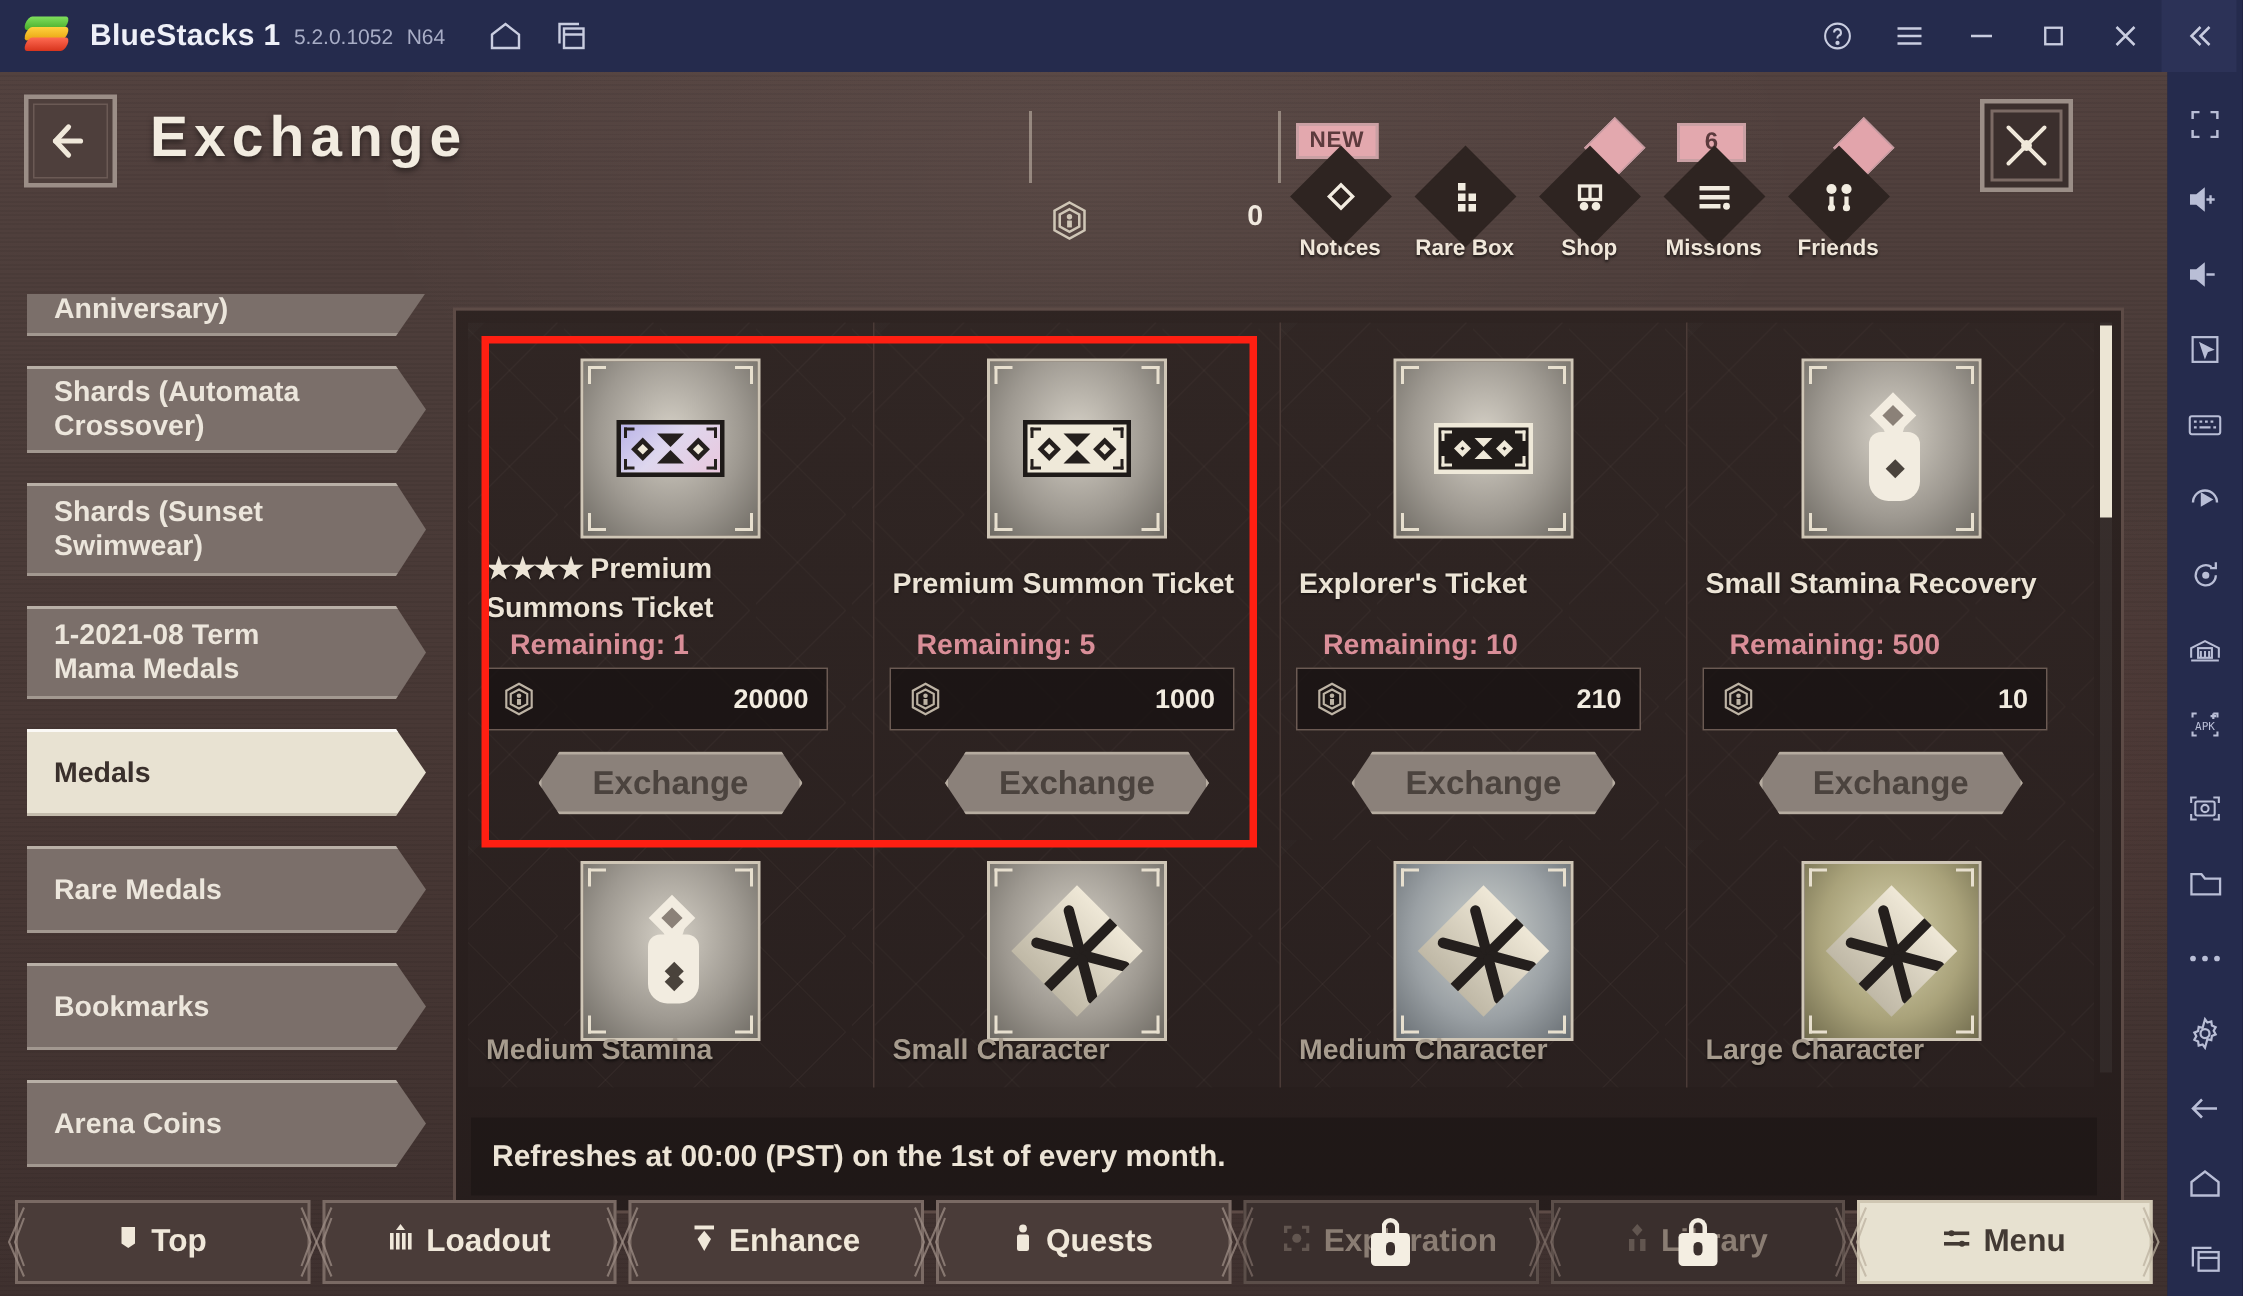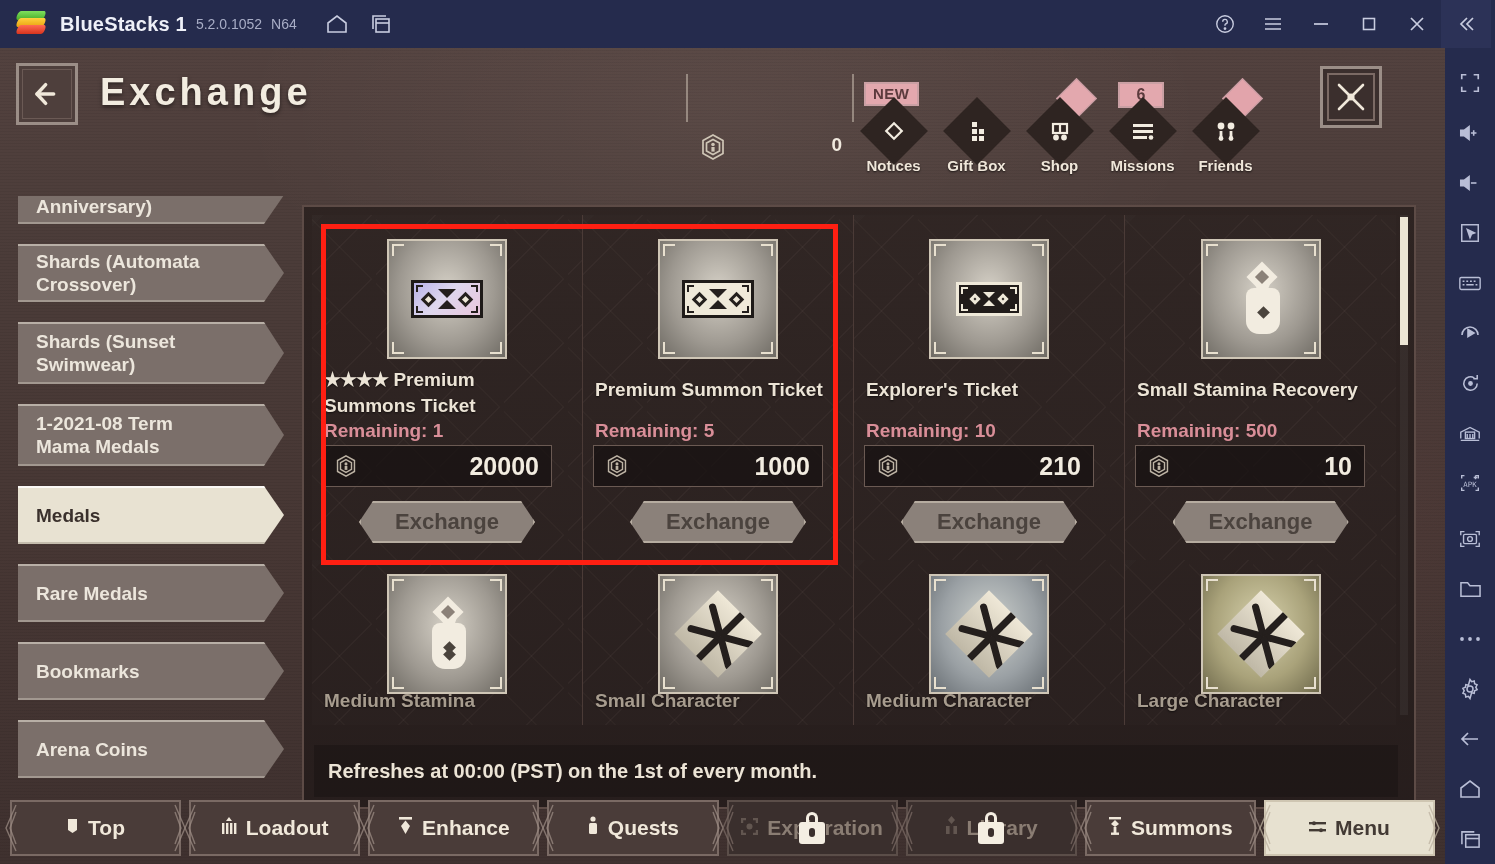--- a/index.html
+++ b/index.html
@@ -206,29 +206,29 @@
   .swirl .bl{ position:absolute; left:50%; top:50%; width:7px; height:34px; background:#241f1d;
      transform-origin:50% 0%; border-radius:4px; }
 
   .it-name{
     position:absolute; left:12px; top:152px; width:247px;
     color:#ece4d6; font-size:19px; font-weight:bold; line-height:26px;
     text-shadow:0 1px 2px rgba(0,0,0,.6);
   }
   .it-name .stars{ letter-spacing:-1px; }
   .it-rem{
-    position:absolute; left:12px; top:205px;
+    position:absolute; left:28px; top:205px;
     color:#d98e98; font-size:19px; font-weight:bold;text-align:center;
   }
   .cost{
     position:absolute; left:10px; top:230px; width:230px; height:42px;
     background:rgba(22,17,16,.72); border:1px solid #6b5a53;
     display:flex; align-items:center; padding:0 12px;
   }
-  .cost .amt{ margin-left:auto; color:#f2ece0; font-size:25px; font-weight:bold; }
+  .cost .amt{ margin-left:auto; color:#f2ece0; font-size:18px; font-weight:bold; }
   .exbtn{
     position:absolute; left:50%; transform:translateX(-50%); top:286px;
     width:176px; height:42px; background:#8b817a; border:2px solid #b6aca0;
     color:#4b433e; font-size:22px; font-weight:bold;
     display:flex; align-items:center; justify-content:center;
     clip-path:polygon(14px 0, 162px 0, 176px 50%, 162px 100%, 14px 100%, 0 50%);
   }
   .it-name2{
     position:absolute; left:12px; top:130px; width:247px;
     color:#a79c8e; font-size:19px; font-weight:bold;
@@ -379,21 +379,21 @@
         <div class="hbtn">
           <div class="dia">
             <svg width="24" height="24" viewBox="0 0 24 24" fill="#f2ece0">
               <rect x="7" y="3" width="5" height="5"></rect>
                 <rect x="7" y="10" width="5" height="5"></rect>
               <rect x="14" y="10" width="5" height="5"></rect>
                 <rect x="7" y="17" width="5" height="5"></rect>
               <rect x="14" y="17" width="5" height="5"></rect>
               </svg>
           </div>
-          <div class="lbl">Gift Box</div>
+          <div class="lbl">Rare Box</div>
         </div>
 
         <div class="hbtn">
           <div class="badge-dot"></div>
           <div class="dia">
             <svg width="24" height="22" viewBox="0 0 24 22" fill="none" stroke="#f2ece0" stroke-width="2.2">
               <rect x="5" y="4" width="14" height="9"></rect>
                 <path d="M12 4v9"></path>
               <circle cx="8" cy="17.5" r="1.8" fill="#f2ece0"></circle>
                 <circle cx="16" cy="17.5" r="1.8" fill="#f2ece0"></circle>
@@ -781,35 +781,20 @@
               <path d="M6.5 0 L10 4 L6.5 8 L3 4z"></path>
               <path d="M1 10h3.6v8H1z"></path>
               <path d="M8.4 10H12v8H8.4z"></path>
             </svg></span>
         <span>Library</span>
         <span class="lock">
             <span class="sh"></span>
             <span class="bd"></span>
           </span>
       </div>
-      <div class="nbtn">
-        <svg class="brkt l" viewBox="0 0 13 48" stroke="#9c8c84" stroke-width="1.4" fill="none">
-            <path d="M12 1 L2 24 L12 47 M12 8 L6 24 L12 40"></path>
-          </svg>
-        <svg class="brkt r" viewBox="0 0 13 48" stroke="#9c8c84" stroke-width="1.4" fill="none">
-            <path d="M1 1 L11 24 L1 47 M1 8 L7 24 L1 40"></path>
-          </svg>
-        <span class="icn"><svg width="14" height="19" viewBox="0 0 14 19" fill="currentColor">
-              <rect x="1" y="1" width="12" height="2.4"></rect>
-              <path d="M7 4 L11 8 L7 11 L3 8z"></path>
-              <rect x="5.6" y="11" width="2.8" height="7"></rect>
-              <rect x="3" y="16.5" width="8" height="2.4"></rect>
-            </svg></span>
-        <span>Summons</span>
-      </div>
       <div class="nbtn active">
         <svg class="brkt l" viewBox="0 0 13 48" stroke="#bdb2a0" stroke-width="1.4" fill="none">
             <path d="M12 1 L2 24 L12 47 M12 8 L6 24 L12 40"></path>
           </svg>
         <svg class="brkt r" viewBox="0 0 13 48" stroke="#bdb2a0" stroke-width="1.4" fill="none">
             <path d="M1 1 L11 24 L1 47 M1 8 L7 24 L1 40"></path>
           </svg>
         <span class="icn"><svg width="17" height="16" viewBox="0 0 17 16" fill="currentColor">
               <rect x="0" y="3" width="17" height="2.4"></rect>
               <rect x="0" y="10" width="17" height="2.4"></rect>

